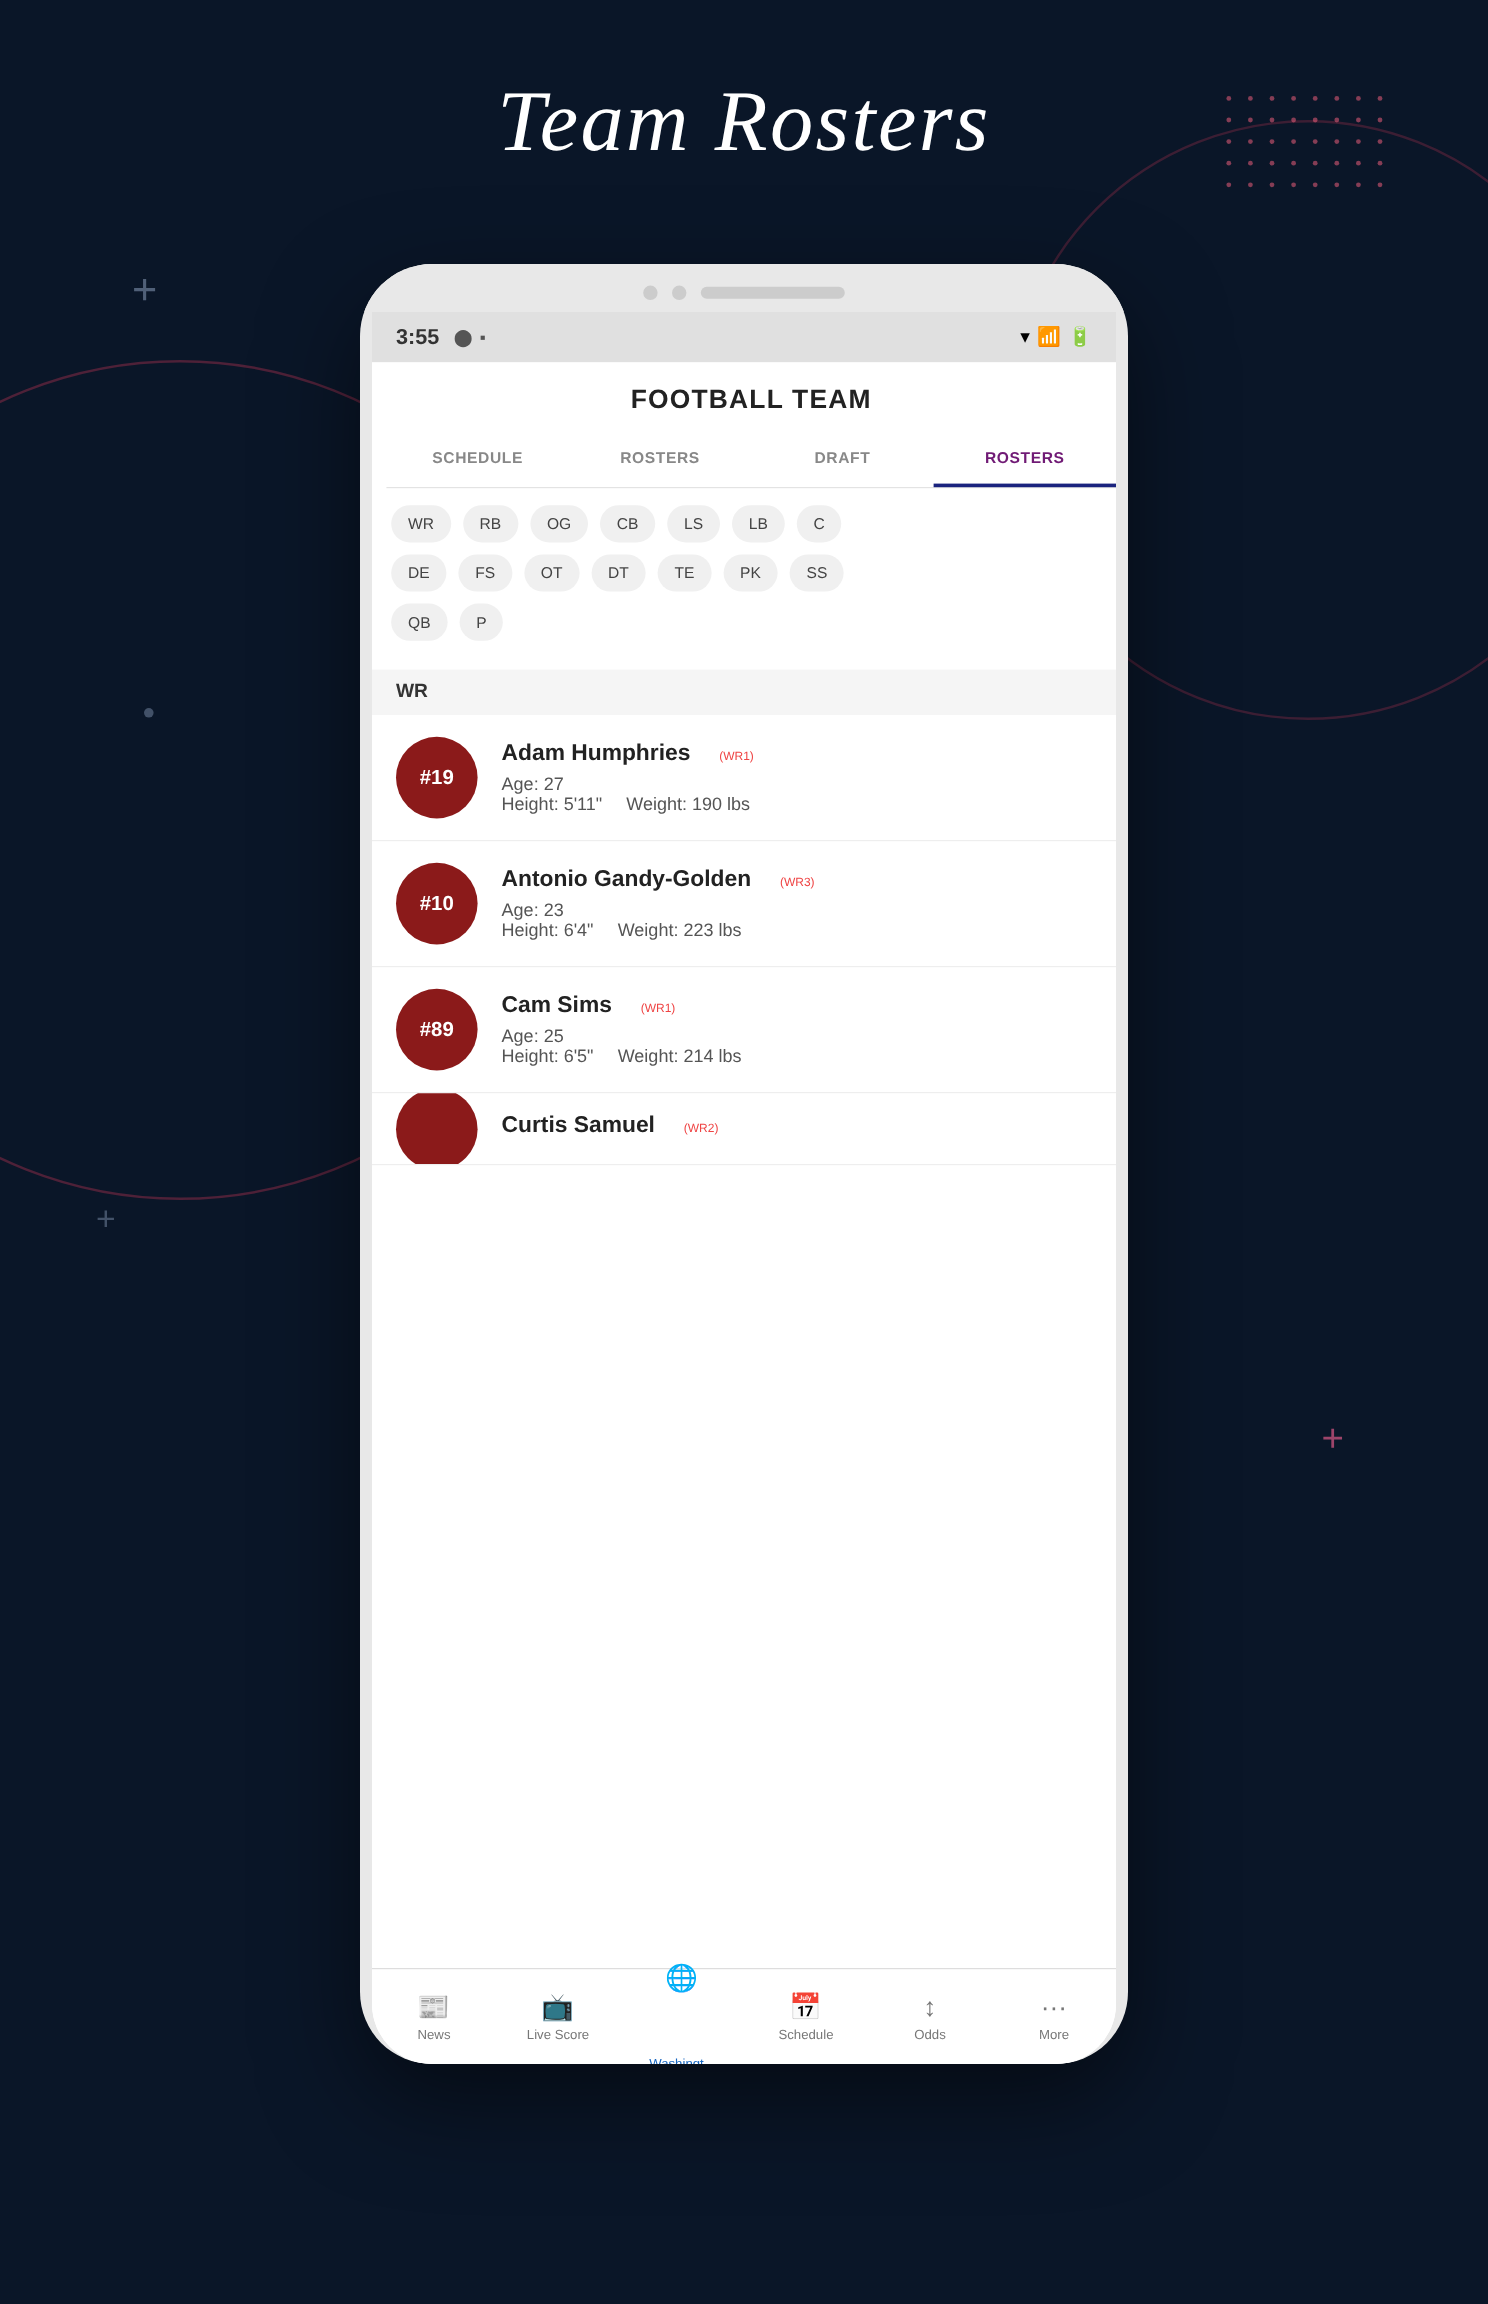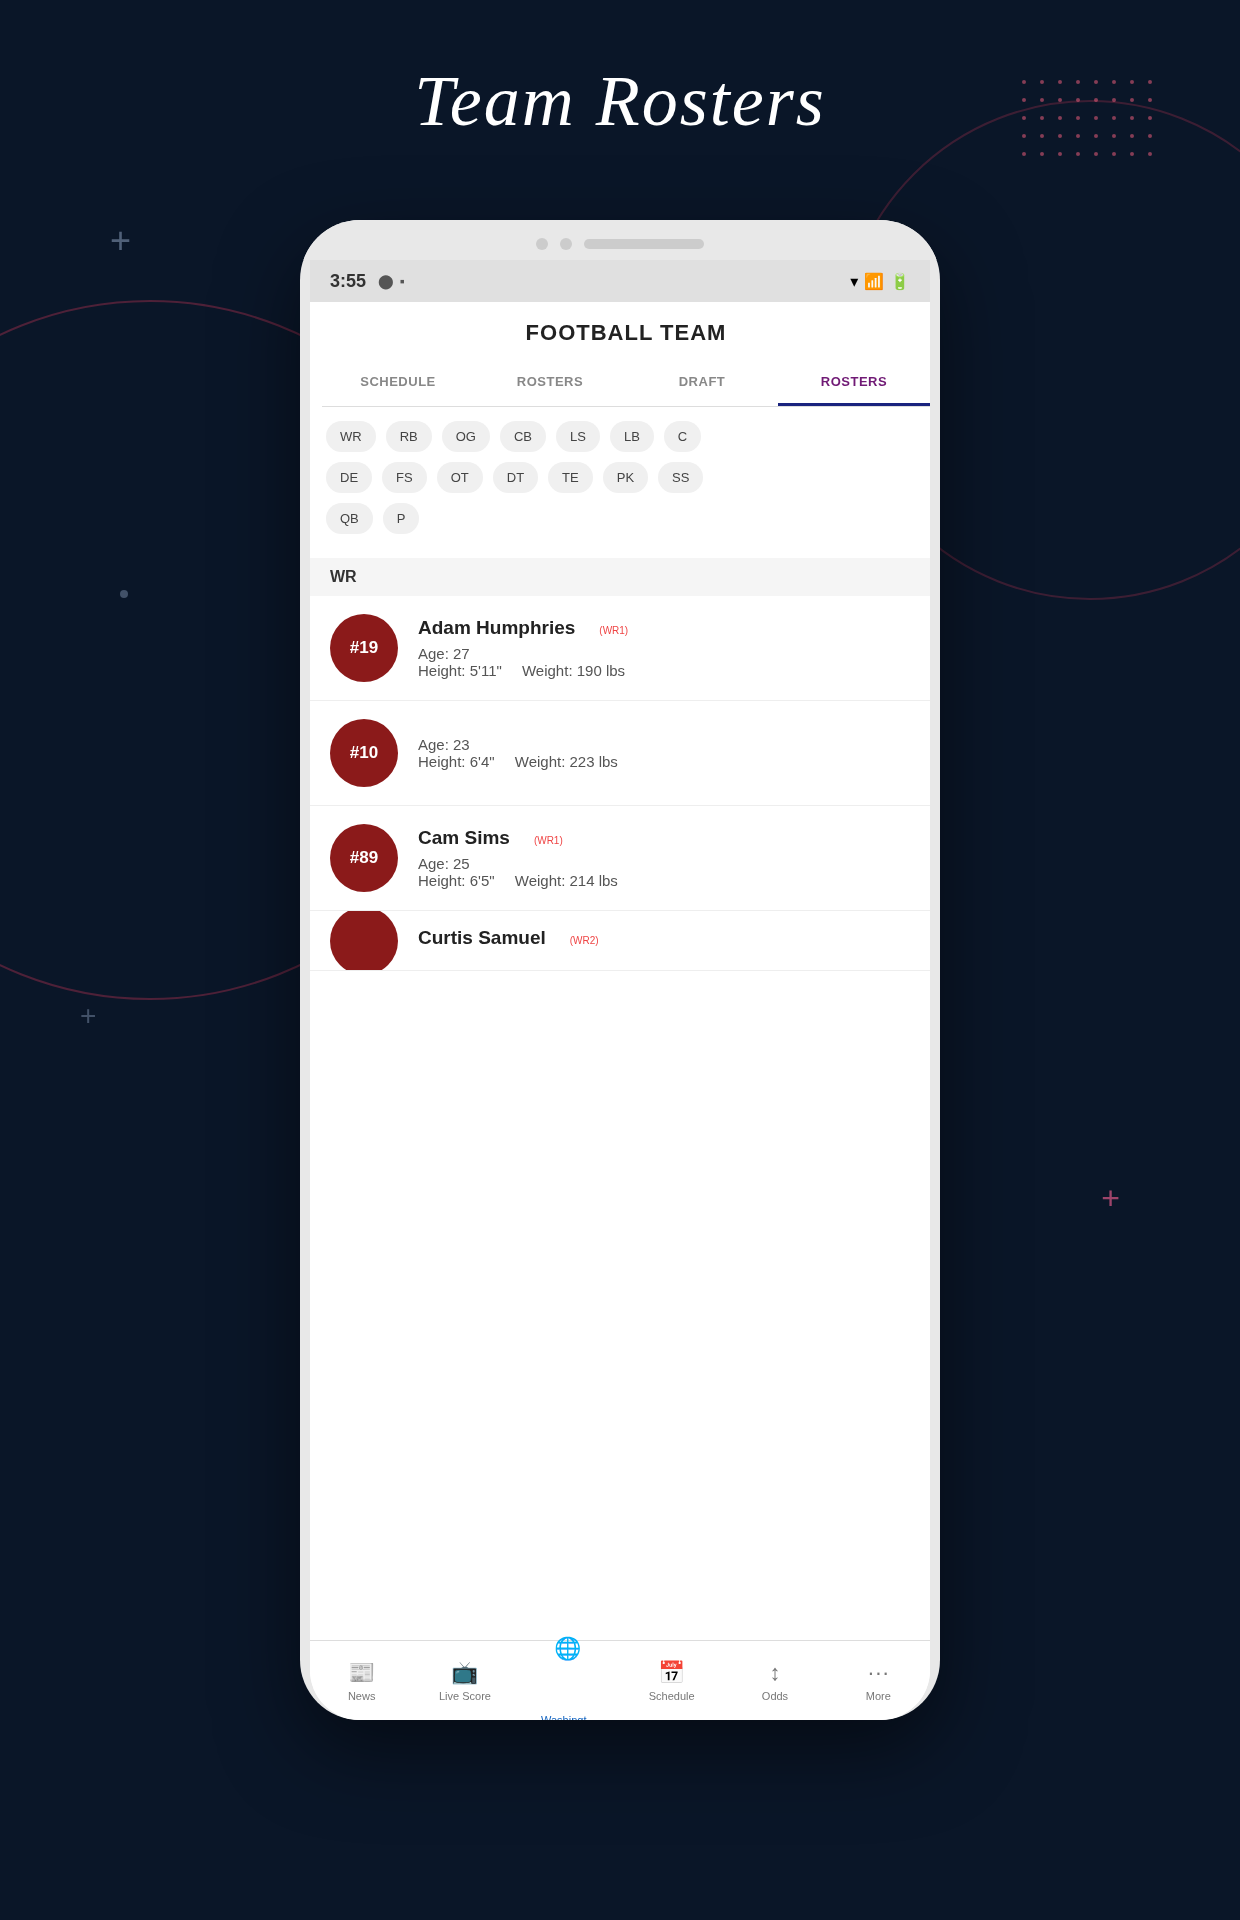--- a/index.html
+++ b/index.html
@@ -477,20 +477,24 @@
             <span>Weight: 190 lbs</span>
           </div>
         </div>
       </div>
 
       <div class="player-item">
         <div class="player-avatar">
           <span class="player-number">#10</span>
         </div>
         <div class="player-info">
+          <div class="player-name-row">
+            <span class="player-name">Antonio Gandy-Golden</span>
+            <span class="player-position">(WR3)</span>
+          </div>
           <div class="player-stats">
             <span>Age: 23</span>
           </div>
           <div class="player-stats">
             <span>Height: 6'4"</span>
             <span>Weight: 223 lbs</span>
           </div>
         </div>
       </div>
 

